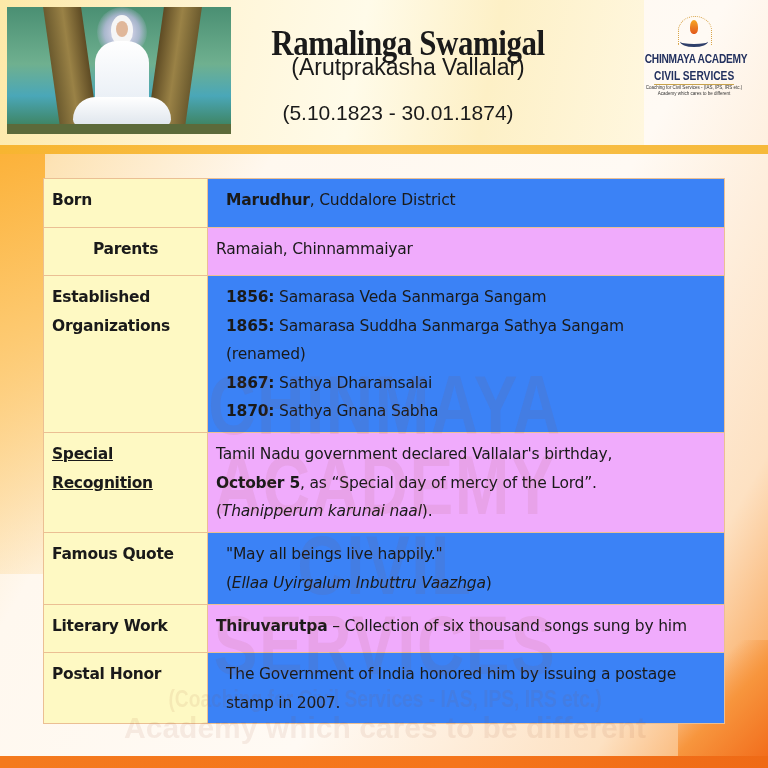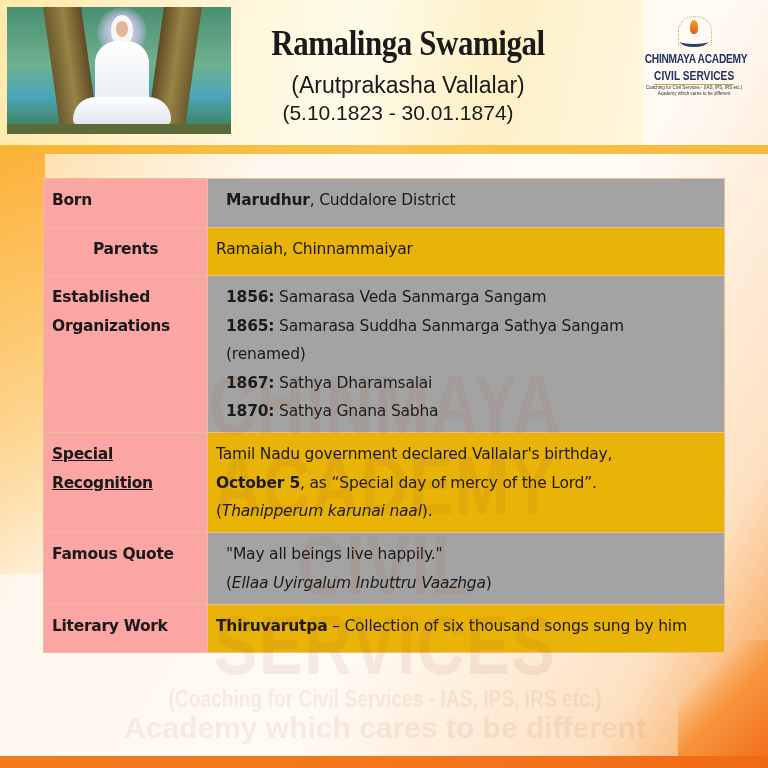--- a/index.html
+++ b/index.html
@@ -28,21 +28,21 @@
   .portrait .face { position:absolute; left:109px; top:14px; width:12px; height:16px; border-radius:50%; background:#e0b79a; }
   .portrait .body { position:absolute; left:88px; top:34px; width:54px; height:64px; border-radius:22px 22px 8px 8px; background:linear-gradient(180deg,#ffffff,#e8eef5); }
   .portrait .legs { position:absolute; left:66px; top:90px; width:98px; height:30px; border-radius:40px 40px 14px 14px; background:linear-gradient(180deg,#ffffff,#dde4ec); }
   .portrait .ground { position:absolute; left:0; bottom:0; width:224px; height:10px; background:#5c6a3a; }
 
   .title {
     position:absolute; left:248px; top:22px; width:320px; text-align:center;
     font-family:"Liberation Serif","DejaVu Serif",serif; font-weight:bold;
     font-size:36px; color:#1a1a1a; letter-spacing:-0.5px; transform:scaleX(0.86); transform-origin:center;
   }
-  .subtitle { position:absolute; left:248px; top:72px; width:320px; text-align:center; font-size:23px; color:#1a1a1a; }
+  .subtitle { position:absolute; left:248px; top:54px; width:320px; text-align:center; font-size:23px; color:#1a1a1a; }
   .dates { position:absolute; left:248px; top:101px; width:300px; text-align:center; font-size:21px; color:#1a1a1a; }
 
   .logo { position:absolute; left:636px; top:16px; width:116px; height:90px; text-align:center; }
   .logo .emblem { width:40px; height:34px; margin:0 auto; position:relative; }
   .logo .flame { position:absolute; left:16px; top:4px; width:8px; height:14px; border-radius:50% 50% 40% 40%; background:linear-gradient(180deg,#f6a623,#e2581b); }
   .logo .arc { position:absolute; left:4px; top:0; width:32px; height:28px; border:1px dotted #d8a54a; border-bottom:none; border-radius:50% 50% 0 0; }
   .logo .book { position:absolute; left:6px; top:20px; width:28px; height:8px; border-bottom:3px solid #2f3f6a; border-radius:0 0 50% 50%; }
   .logo .name1 { font-size:12px; font-weight:bold; color:#23315f; letter-spacing:-0.3px; transform:scaleX(0.85); white-space:nowrap; margin-top:2px; }
   .logo .name2 { font-size:12px; font-weight:bold; color:#23315f; transform:scaleX(0.85); white-space:nowrap; border-bottom:1px solid #c9a34b; display:inline-block; padding-bottom:1px; }
   .logo .tag { font-size:4.5px; color:#333; line-height:6px; white-space:nowrap; }
@@ -57,23 +57,23 @@
   .watermark .w3 { font-size:24px; line-height:28px; transform:scaleX(0.8); }
   .watermark .w4 { font-size:30px; line-height:30px; }
 
   .info-table {
     position:absolute; left:43px; top:178px; width:682px;
     border-collapse:collapse; z-index:2;
     font-family:"DejaVu Sans","Liberation Sans",sans-serif;
     font-size:15.5px; color:#1a1a1a;
   }
   .info-table td { border:1px solid #ebbf93; vertical-align:top; padding:0 8px; line-height:28.5px; }
-  .info-table td.label { width:147px; background:#fca5a5; font-weight:bold; letter-spacing:-0.3px; }
-  .info-table tr.odd td.value { background:#a3a3a3;padding-left:18px; }
-  .info-table tr.even td.value { background:#eab308; }
+  .info-table td.label { width:147px; background:#fef9c3; font-weight:bold; letter-spacing:-0.3px; }
+  .info-table tr.odd td.value { background:#3b82f6;padding-left:18px; }
+  .info-table tr.even td.value { background:#f0abfc; }
   .info-table td.value { letter-spacing:-0.2px; }
   .info-table b { font-weight:bold; }
   .info-table i { font-style:italic; }
 
   .footer-band {
     position:absolute; left:0; top:756px; width:768px; height:12px;
     background:linear-gradient(90deg,#f47a1e,#f5751b 60%,#ef6a16);
   }
   .bottom-wedge {
     position:absolute; right:0; top:640px; width:90px; height:118px;
@@ -164,20 +164,27 @@
         <div><span>"May all beings live happily."</span></div>
         <div><span>(</span><i>Ellaa Uyirgalum Inbuttru Vaazhga</i><span>)</span></div>
       </td>
     </tr>
     <tr class="even" style="height:48px;">
       <td class="label" style="padding-top:7px;"><span>Literary Work</span></td>
       <td class="value" style="padding-top:7px; white-space:nowrap;">
         <b>Thiruvarutpa</b><span> – Collection of six thousand songs sung by him</span>
       </td>
     </tr>
+    <tr class="odd" style="height:71px;">
+      <td class="label" style="padding-top:7px;"><span>Postal Honor</span></td>
+      <td class="value" style="padding-top:7px;">
+        <div><span>The Government of India honored him by issuing a postage</span></div>
+        <div><span>stamp in 2007.</span></div>
+      </td>
+    </tr>
   </tbody>
 </table>
 
 <div class="watermark">
   <div class="w1">CHINMAYA ACADEMY</div>
   <div class="w2">CIVIL SERVICES</div>
   <div class="w3">(Coaching for Civil Services - IAS, IPS, IRS etc.)</div>
   <div class="w4">Academy which cares to be different</div>
 </div>
 

